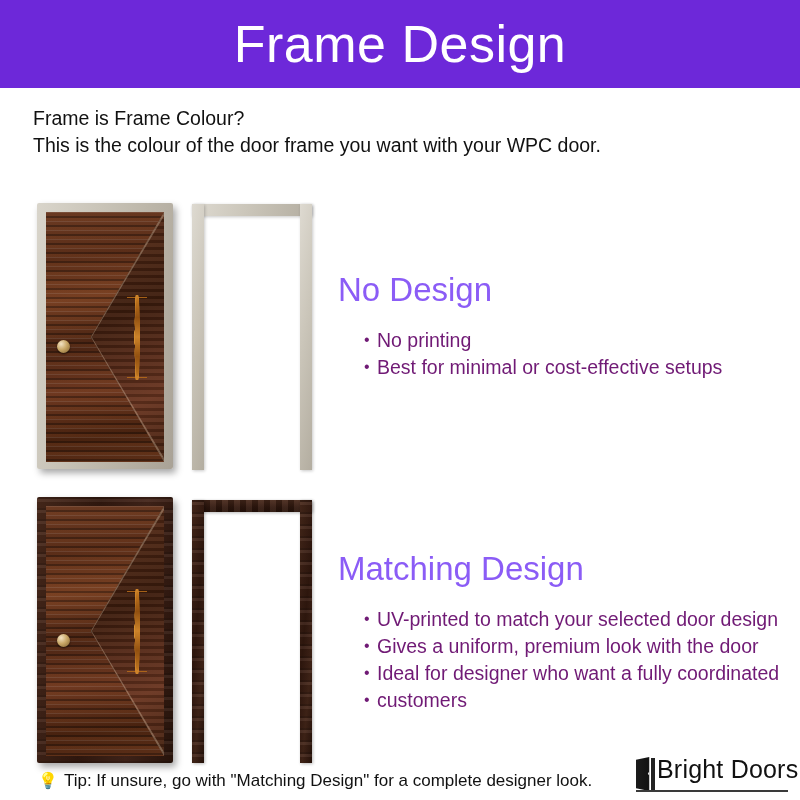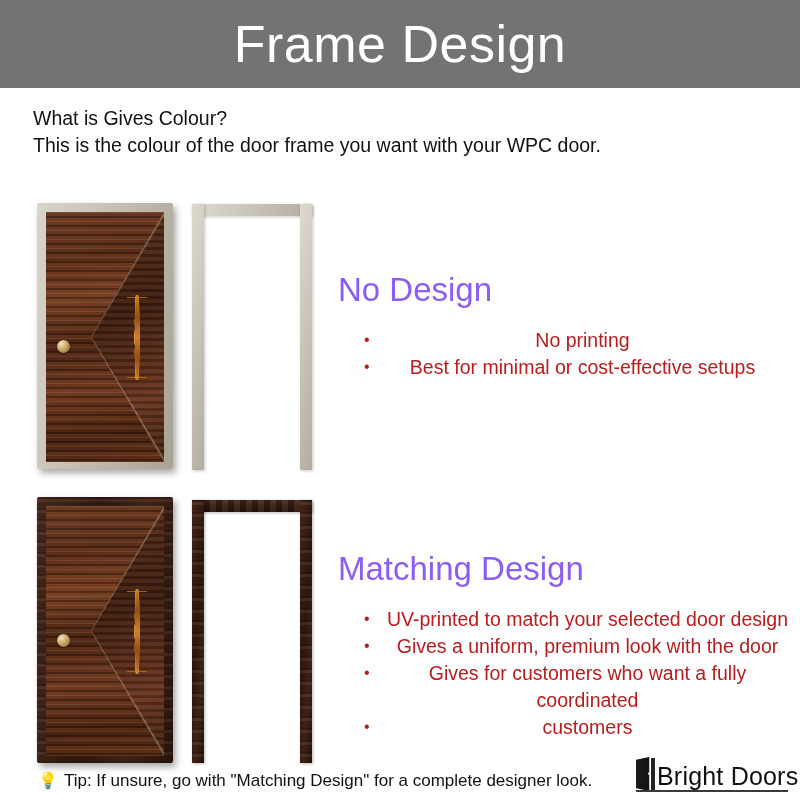--- a/index.html
+++ b/index.html
@@ -13,21 +13,21 @@
     position: relative;
     width: 800px; height: 800px;
     background: #ffffff;
   }
 
   
   .header-bar {
     position: absolute;
     left: 0; top: 0;
     width: 800px; height: 88px;
-    background: #737373;
+    background: #6d28d9;
     display: flex;
     align-items: center;
     justify-content: center;
   }
   .header-title {
     color: #ffffff;
     font-size: 52px;
     font-weight: 400;
     letter-spacing: 0.5px;
     line-height: 1;
@@ -174,25 +174,24 @@
     font-size: 33px;
     font-weight: 400;
     color: #8b5cf6;
     line-height: 1.1;
     white-space: nowrap;
   }
   .bullets { margin-top: 19px; padding-left: 26px; }
   .bullets li {
     list-style: none;
     font-size: 19.5px;
-    color: #b91c1c;
+    color: #701a75;
     line-height: 27px;
     position: relative;
     padding-left: 13px;
-    text-align: center;
   }
   .bullets li::before {
     content: "\2022";
     position: absolute;
     left: 0; top: -1px;
     font-size: 16px;
   }
 
   
   .tip {
@@ -204,21 +203,20 @@
     display: flex;
     align-items: center;
     gap: 6px;
   }
   .tip-bulb { font-size: 16px; line-height: 1; }
 
   .logo {
     position: absolute;
     left: 636px; top: 757px;
     display: flex;
-    align-items: flex-end;
     gap: 4px;
   }
   .logo-door {
     position: relative;
     width: 17px; height: 34px;
     background: linear-gradient(90deg,#1b1b1b 0%,#121212 70%,#2a2a2a 100%);
     clip-path: polygon(0% 8%, 78% 0%, 78% 100%, 0% 92%);
   }
   .logo-door::after {
     content: "";
@@ -251,21 +249,21 @@
 </head>
 <body>
 
 <div id="page">
 
   <div class="header-bar">
     <div class="header-title">Frame Design</div>
   </div>
 
   <div class="intro">
-    <p>What is Gives Colour?</p>
+    <p>Frame is Frame Colour?</p>
     <p>This is the colour of the door frame you want with your WPC door.</p>
   </div>
 
   <div class="door-unit" style="left:37px; top:203px; width:136px; height:266px;">
     <div class="door-frame frame-light">
       <div class="door-leaf">
         <div class="door-chevron"></div>
         <div class="chevron-line"></div>
         <div class="door-ornament"></div>
         <div class="door-knob"></div>
@@ -302,21 +300,21 @@
     <div class="ef-top"></div>
     <div class="ef-left"></div>
     <div class="ef-right"></div>
   </div>
 
   <div class="section" style="left:338px; top:551px; width:460px;">
     <div class="section-title">Matching Design</div>
     <ul class="bullets">
       <li>UV-printed to match your selected door design</li>
       <li>Gives a uniform, premium look with the door</li>
-      <li>Gives for customers who want a fully coordinated</li>
+      <li>Ideal for designer who want a fully coordinated</li>
       <li style="padding-left:13px;">customers</li>
     </ul>
   </div>
 
   <div class="tip">
     <span class="tip-bulb">💡</span>
     <span>Tip: If unsure, go with "Matching Design" for a complete designer look.</span>
   </div>
 
   <div class="logo">

